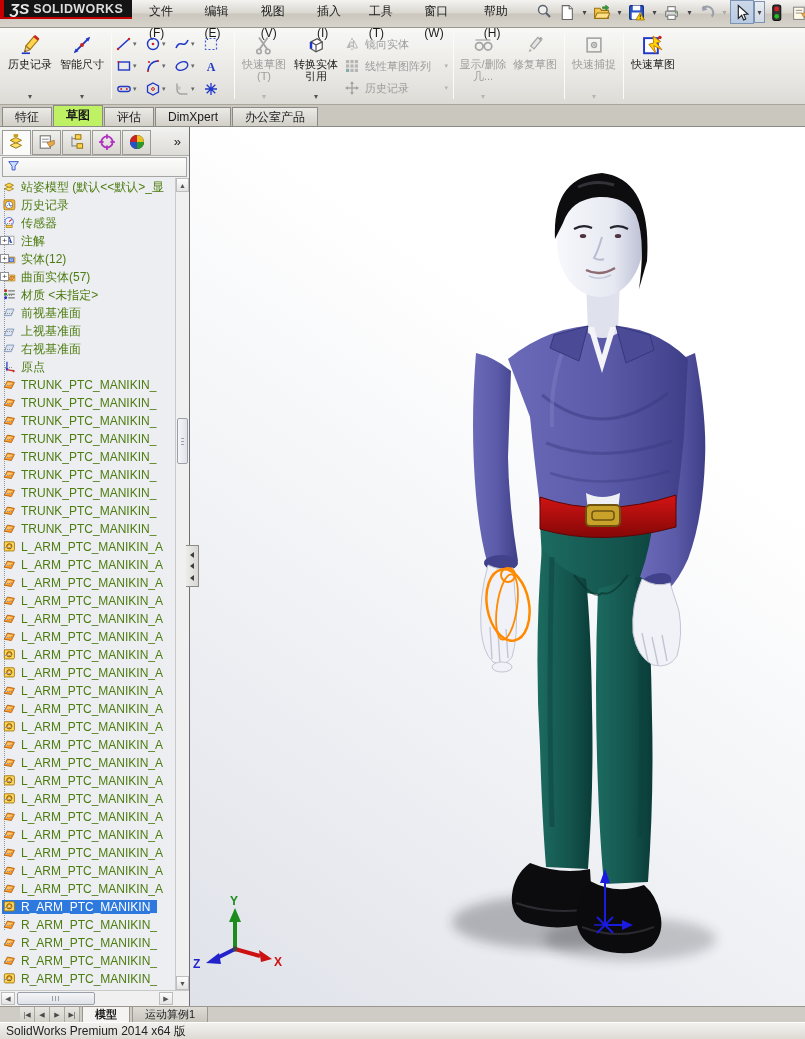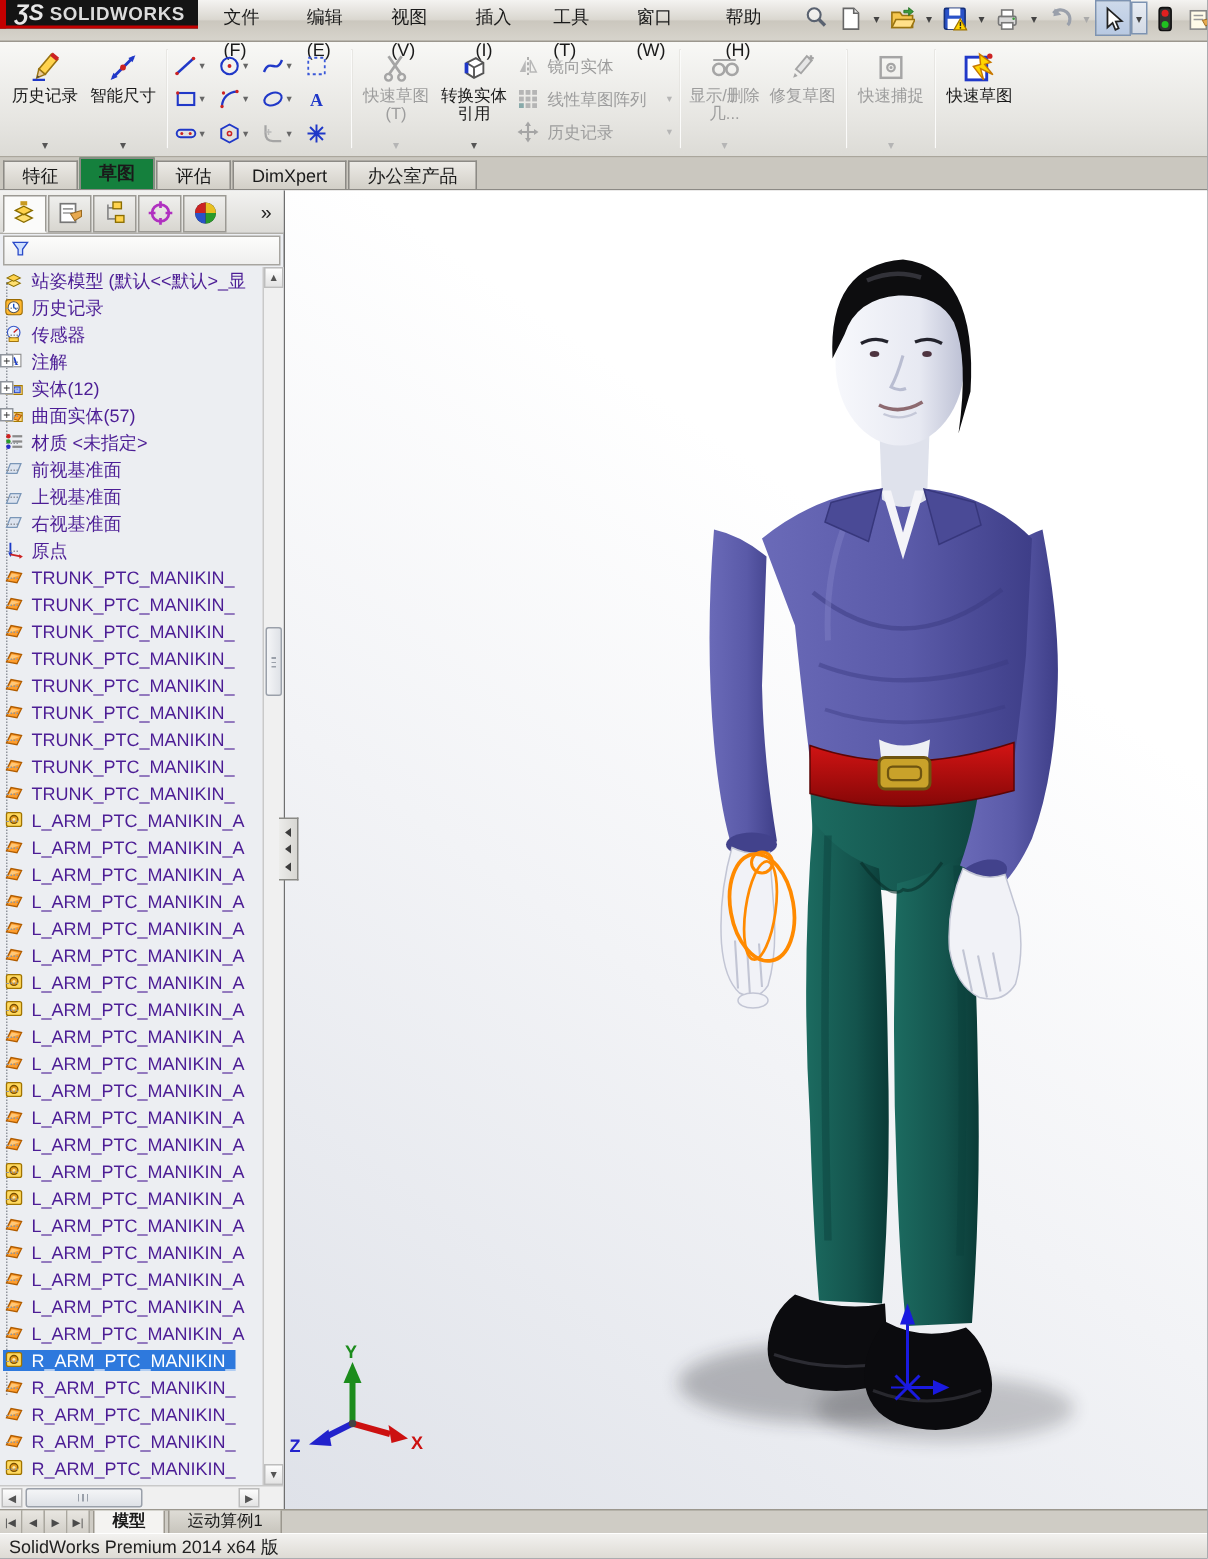--- a/index.html
+++ b/index.html
@@ -44,38 +44,38 @@
   .sg-caret.none { visibility:hidden; }
   .cmd-list { display:flex; flex-direction:column; justify-content:space-between; padding:4px 0; width:108px; flex:none; }
   .cmd-li { display:flex; align-items:center; height:20px; color:#9d9d9d; font-size:11px; }
   .cmd-li .licon { width:20px; height:16px; display:flex; align-items:center; justify-content:center; margin-right:3px; }
   .cmd-li .lcaret { margin-left:auto; font-size:7px; color:#b5b5b5; padding-right:2px; }
 
   
   .ribbontabs { height:22px; background:#cac7bf; display:flex; align-items:flex-end; padding-left:2px; border-bottom:1px solid #8c8a85; }
   .rtab { height:19px; line-height:18px; padding:0 12px; margin-right:1px; font-size:12px;
           background:linear-gradient(#eceae6,#d2cfc7); border:1px solid #8c8a85; border-bottom:none; cursor:default; }
-  .rtab.active { background:#15803d; height:21px; font-weight:bold; position:relative; z-index:2; }
+  .rtab.active { background:#bef264; height:21px; font-weight:bold; position:relative; z-index:2; }
 
   
   .main { position:relative; height:879px; display:flex; background:#fff; }
   .left-panel { width:190px; flex:none; background:#eceef2; border-right:1px solid #6f6f6f; display:flex; flex-direction:column; position:relative; }
   .panel-tabs { height:29px; display:flex; align-items:center; padding:2px 2px 0 2px; background:linear-gradient(#f2f2f0,#dddcd8); border-bottom:1px solid #b0aea8; }
   .ptab { width:29px; height:25px; display:flex; align-items:center; justify-content:center; border:1px solid #9c9a94; margin-right:1px; background:linear-gradient(#efefed,#d8d6d0); }
   .ptab.active { background:#fbfbfa; border-bottom-color:#fbfbfa; }
   .ptab-chevron { margin-left:auto; font-size:13px; color:#222; padding:0 6px 2px 0; }
   .filter-row { height:20px; margin:1px 2px; border:1px solid #a7a5a0; background:linear-gradient(#fcfcfb,#efefee); display:flex; align-items:center; padding-left:4px; }
   .tree-wrap { position:relative; flex:1; overflow:hidden; background:#eceef2; }
   .tree { position:absolute; top:0; left:0; right:14px; bottom:0; overflow:hidden; }
   .tree-row { height:18px; display:flex; align-items:center; white-space:nowrap; position:relative; padding-left:2px; cursor:default; }
   .tree-row.child { }
   .tree-row.child::before { content:""; position:absolute; left:4px; top:9px; width:8px; border-top:1px dotted #8f949c; }
   .tree-guide { position:absolute; left:4px; top:10px; bottom:60px; border-left:1px dotted #8f949c; }
   .t-ico { width:16px; height:14px; flex:none; display:flex; align-items:center; justify-content:center; margin-right:3px; }
-  .t-label { font-size:12px; color:#4c1d95; }
+  .t-label { font-size:12px; color:#4d7c0f; }
   .t-sel { background:#2e79dd; }
   .t-sel .t-label { color:#fff; }
   .expander { position:absolute; left:0; top:4px; width:9px; height:9px; background:#fff; border:1px solid #8f949c; font-size:8px; line-height:7px; text-align:center; color:#333; z-index:2; }
   
   .vscroll { position:absolute; top:0; right:0; bottom:0; width:14px; background:#f0f0f0; border-left:1px solid #c9c9c9; }
   .vs-btn { height:14px; display:flex; align-items:center; justify-content:center; font-size:7px; color:#555;
             background:linear-gradient(#fdfdfd,#e3e3e3); border:1px solid #bdbdbd; }
   .vs-btn.down { position:absolute; bottom:0; left:0; right:0; }
   .vs-thumb { position:absolute; top:240px; left:1px; right:1px; height:46px; border:1px solid #9aa0aa;
               background:linear-gradient(90deg,#f4f5f7,#dfe2e7); border-radius:2px; }
@@ -91,21 +91,21 @@
               background:repeating-linear-gradient(90deg,#9aa0aa 0 1px,transparent 1px 3px); }
   .splitter { position:absolute; left:186px; top:418px; width:13px; height:42px; z-index:5;
               background:linear-gradient(90deg,#ececea,#d8d7d3); border:1px solid #8a8a86; border-left:none;
               display:flex; flex-direction:column; align-items:center; justify-content:space-evenly; }
   .splitter i { width:0; height:0; border-top:3px solid transparent; border-bottom:3px solid transparent; border-right:4px solid #3c3c3c; }
 
   .viewport { flex:1; position:relative; background:linear-gradient(215deg,#ffffff 30%,#f2f3f6 60%,#dfe2e9 100%); overflow:hidden; }
   .viewport svg.scene { position:absolute; inset:0; }
 
   
-  .modeltabs { height:16px; background:#cfccc5; border-top:1px solid #9b978e; display:flex; align-items:stretch; }
+  .modeltabs { height:16px; background:#cfccc5; border-top:1px solid #9b978e; display:flex; align-items:stretch;padding-left:20px; }
   .nav-btns { display:flex; }
   .nav-btn { width:15px; display:flex; align-items:center; justify-content:center; font-size:7px; color:#4a4a4a;
              border-right:1px solid #aaa79f; background:linear-gradient(#e8e6e1,#d2cfc8); }
   .mtab { padding:0 12px; font-size:11px; line-height:15px; border-right:1px solid #9b978e; border-left:1px solid #9b978e;
           background:linear-gradient(#dedcd6,#c8c5bd); margin-left:2px; }
   .mtab.active { background:#f4f3f1; font-weight:bold; }
   .statusbar { height:18px; background:linear-gradient(#f2f1ef,#dcd9d2); border-top:1px solid #fff;
                display:flex; align-items:center; padding-left:6px; font-size:12px; color:#222; }
 </style>
 </head>

